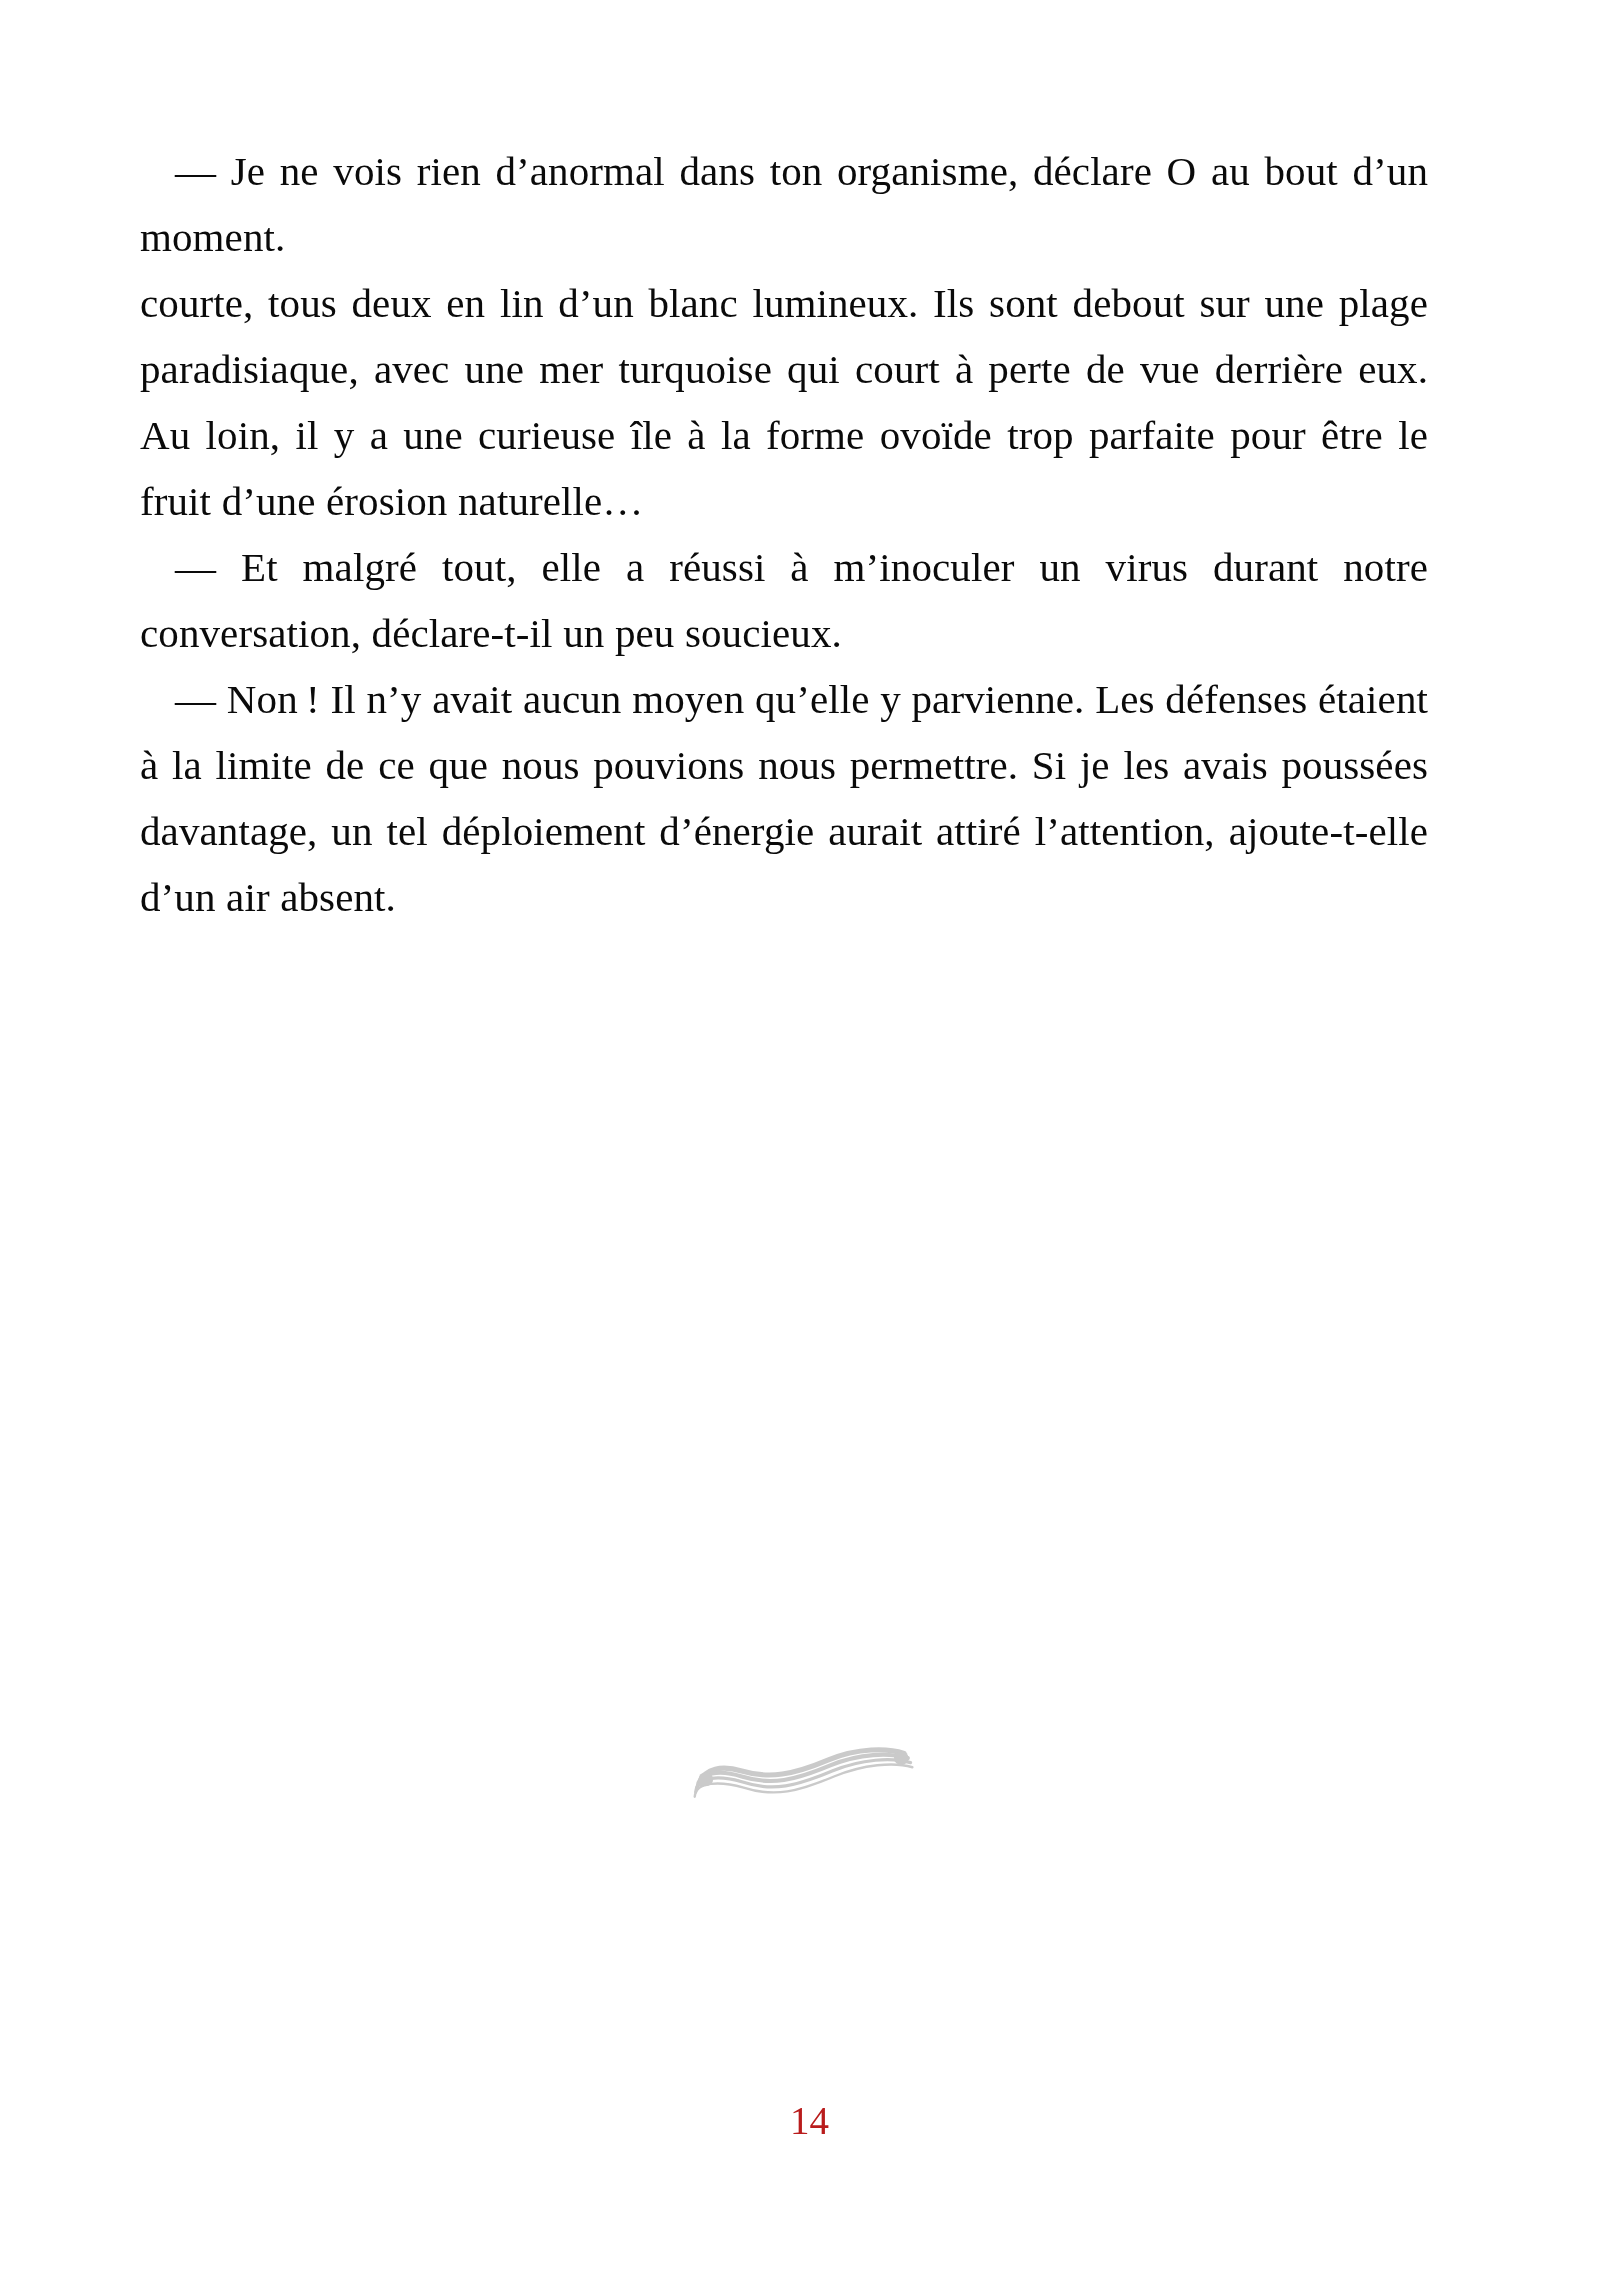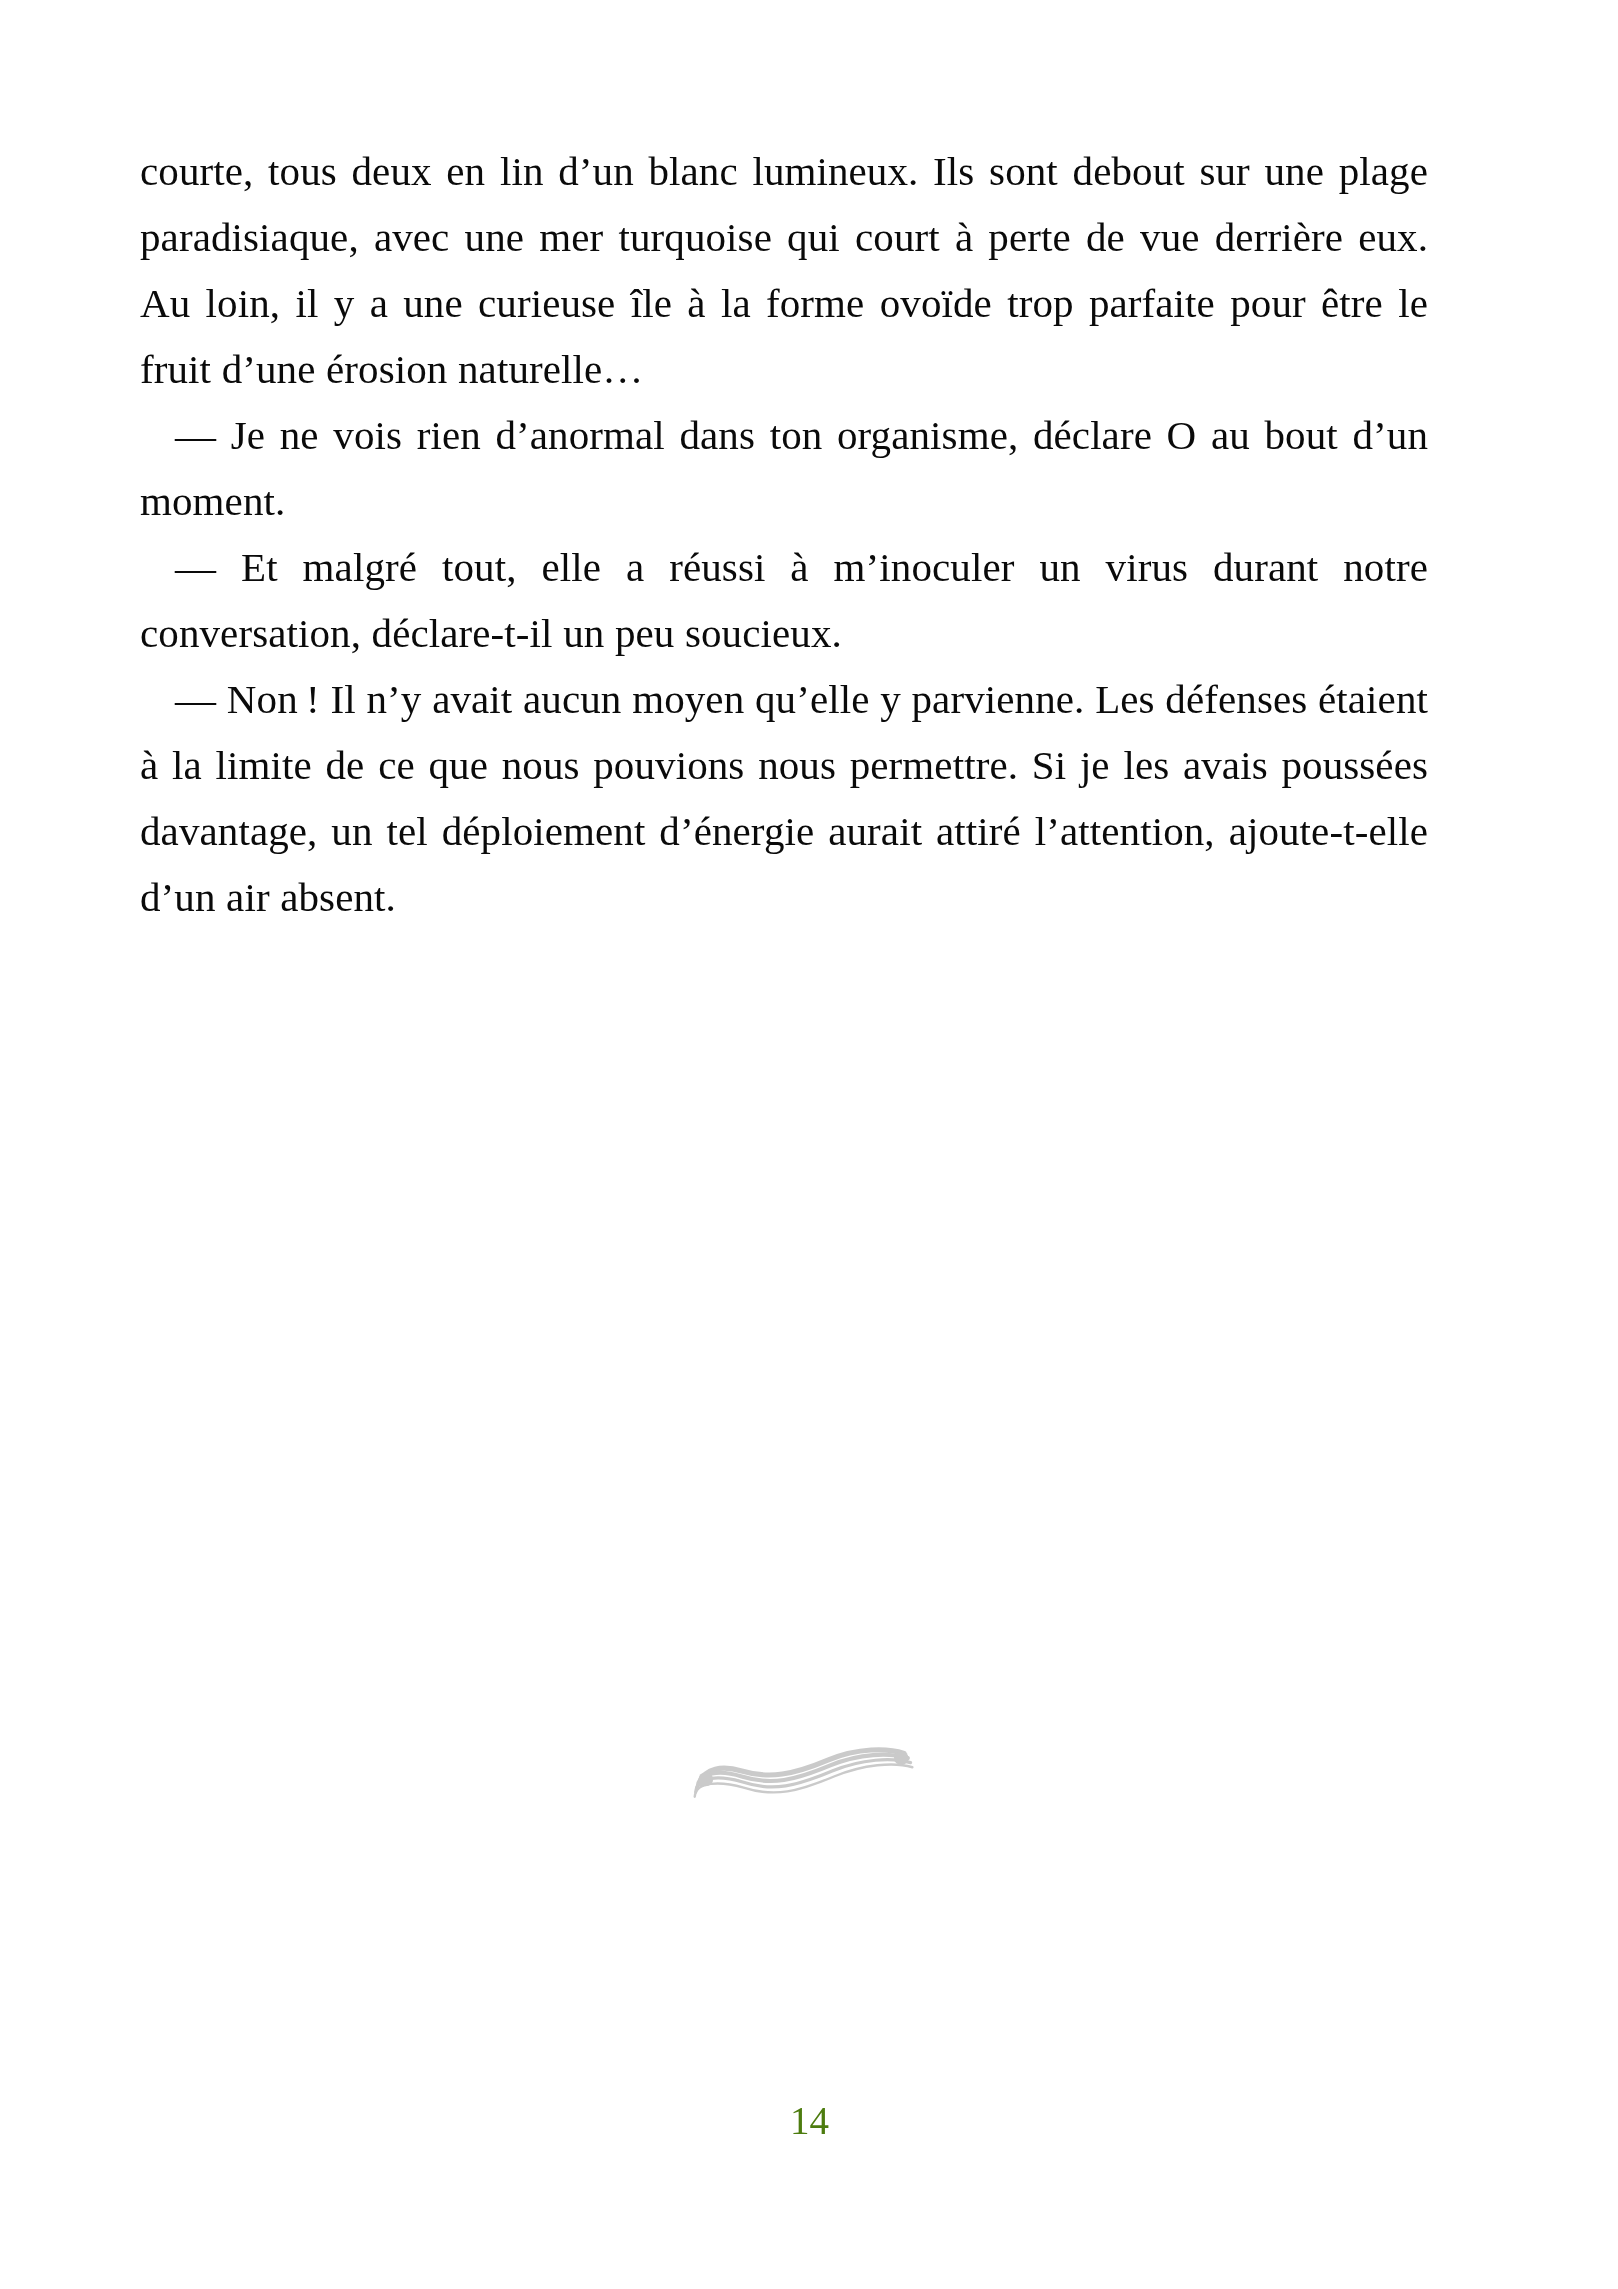--- a/index.html
+++ b/index.html
@@ -77,33 +77,33 @@
 
   .folio {
     position: absolute;
     left: 0;
     top: 2097px;
     width: 100%;
     text-align: center;
     font-size: 39px;
     line-height: 48px;
     font-family: "Liberation Serif", "DejaVu Serif", serif;
-    color: #4d7c0f;
+    color: #b91c1c;
   }
 </style>
 </head>
 <body>
 
 <div class="page">
 
   <div class="text-block">
 
+    <p class="para indent nostretch">— Je ne vois rien d’anormal dans ton organisme, déclare O au bout d’un moment.</p>
+
     <p class="para cont nostretch">courte, tous deux en lin d’un blanc lumineux. Ils sont debout sur une plage paradisiaque, avec une mer turquoise qui court à perte de vue derrière eux. Au loin, il y a une curieuse île à la forme ovoïde trop parfaite pour être le fruit d’une érosion naturelle…</p>
-
-    <p class="para indent nostretch">— Je ne vois rien d’anormal dans ton organisme, déclare O au bout d’un moment.</p>
 
     <p class="para indent nostretch">— Et malgré tout, elle a réussi à m’inoculer un virus durant notre conversation, déclare-t-il un peu soucieux.</p>
 
     <p class="para indent nostretch">— Non ! Il n’y avait aucun moyen qu’elle y parvienne. Les défenses étaient à la limite de ce que nous pouvions nous permettre. Si je les avais poussées davantage, un tel déploiement d’énergie aurait attiré l’attention, ajoute-t-elle d’un air absent.</p>
 
 
 
   </div>
 
   <div class="ornament-wrap">

